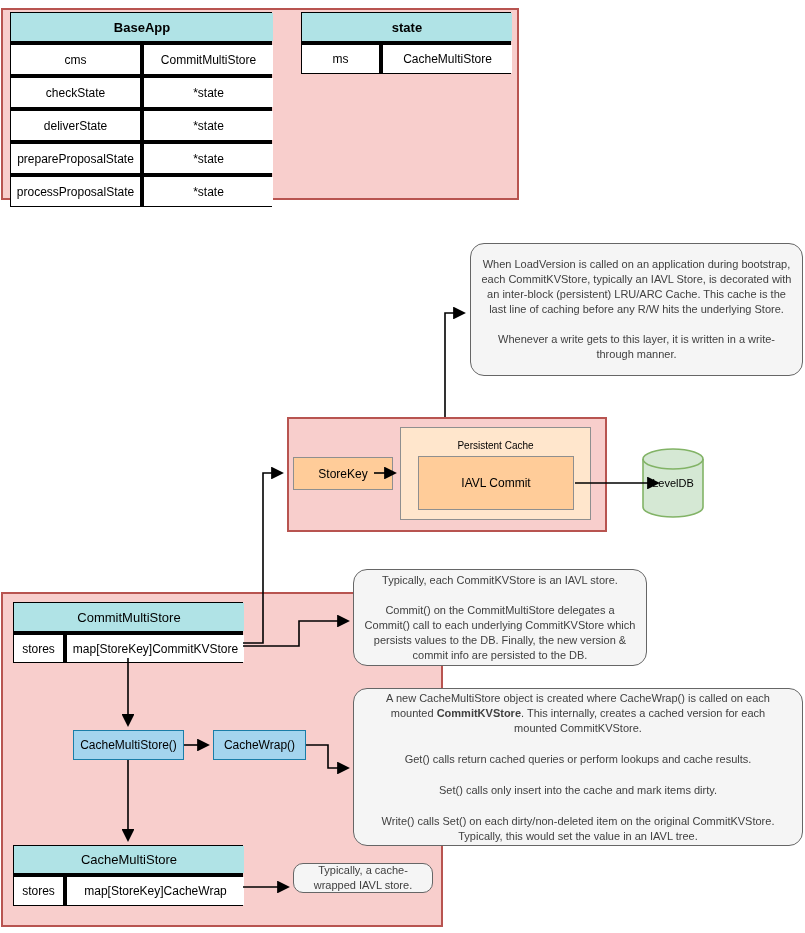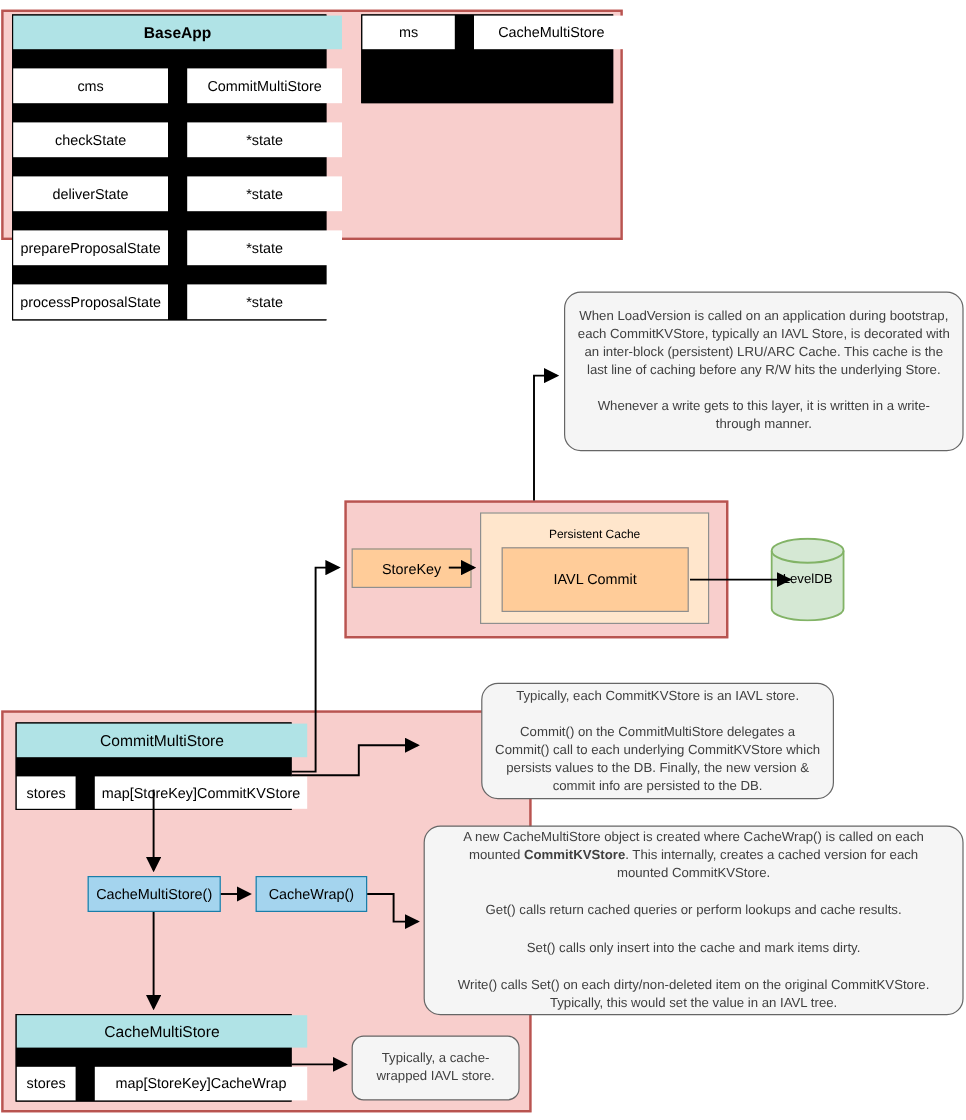--- a/index.html
+++ b/index.html
@@ -2,21 +2,21 @@
 <html style="--pink_fill: #f8cecc; --pink_border: #b85450; --teal_fill: #b0e3e6; --orange_fill: #ffcc99; --orange_light: #ffe6cc; --gray_border: #8f8f8f; --blue_fill: #a4d4ee; --blue_border: #1a7da8; --green_fill: #d5e8d4; --green_border: #82b366; --bubble_fill: #f5f5f5; --bubble_border: #666666;"><head>
 <meta charset="utf-8">
 <style>
   html,body{margin:0;padding:0;background:#ffffff;}
   body{width:805px;height:933px;position:relative;overflow:hidden;
        font-family:"Liberation Sans", sans-serif;color:#000;}
   .abs{position:absolute;box-sizing:border-box;}
   
   .pink{background:var(--pink_fill,#f8cecc);border:2px solid var(--pink_border,#b85450);}
   
-  .uml{display:grid;gap:16px;background:#000;border:1px solid #000;}
+  .uml{display:grid;gap:4px;background:#000;border:1px solid #000;}
   .uml .hdr{grid-column:1 / span 2;background:var(--teal_fill,#b0e3e6);
             display:flex;align-items:center;justify-content:center;font-size:13px;}
   .uml .hdr.bold{font-weight:bold;}
   .uml .cell{background:#fff;display:flex;align-items:center;justify-content:center;
              font-size:12px;white-space:nowrap;}
   
   .orange{background:var(--orange_fill,#ffcc99);border:1px solid var(--gray_border,#8f8f8f);
           display:flex;align-items:center;justify-content:center;font-size:12px;}
   .peach{background:var(--orange_light,#ffe6cc);border:1px solid var(--gray_border,#8f8f8f);}
   .peach .ptitle{text-align:center;font-size:10px;padding-top:12px;}
@@ -48,20 +48,21 @@
   <div class="cell">*state</div>
   <div class="cell">deliverState</div>
   <div class="cell">*state</div>
   <div class="cell">prepareProposalState</div>
   <div class="cell">*state</div>
   <div class="cell">processProposalState</div>
   <div class="cell">*state</div>
 </div>
 
 <div class="abs uml" style="left:301px;top:12px;width:210px;grid-template-columns:77px 129px;grid-template-rows:28px 28px;">
+  <div class="hdr bold">state</div>
   <div class="cell">ms</div>
   <div class="cell">CacheMultiStore</div>
 </div>
 
 <div class="abs bubble" style="left:470px;top:243px;width:333px;height:133px;">
   <div class="inner">When LoadVersion is called on an application during bootstrap, each CommitKVStore, typically an IAVL Store, is decorated with an inter-block (persistent) LRU/ARC Cache. This cache is the last line of caching before any R/W hits the underlying Store.
 
 Whenever a write gets to this layer, it is written in a write-through manner.</div>
 </div>
 
@@ -82,21 +83,21 @@
   </svg>
   <div class="cyl-label">LevelDB</div>
 </div>
 
 <div class="abs uml" style="left:13px;top:602px;width:230px;grid-template-columns:49px 177px;grid-template-rows:28px 27px;">
   <div class="hdr">CommitMultiStore</div>
   <div class="cell">stores</div>
   <div class="cell">map[StoreKey]CommitKVStore</div>
 </div>
 
-<div class="abs bubble" style="left:353px;top:569px;width:294px;height:97px;margin-left:48px;">
+<div class="abs bubble" style="left:353px;top:569px;width:294px;height:97px;">
   <div class="inner">Typically, each CommitKVStore is an IAVL store.
 
 Commit() on the CommitMultiStore delegates a Commit() call to each underlying CommitKVStore which persists values to the DB. Finally, the new version &amp; commit info are persisted to the DB.</div>
 </div>
 
 <div class="abs blue" style="left:73px;top:730px;width:111px;height:30px;">
   <span>CacheMultiStore()</span>
 </div>
 <div class="abs blue" style="left:213px;top:730px;width:93px;height:30px;">
   <span>CacheWrap()</span>
@@ -110,21 +111,21 @@
     <p>Write() calls Set() on each dirty/non-deleted item on the original CommitKVStore. Typically, this would set the value in an IAVL tree.</p>
   </div>
 </div>
 
 <div class="abs uml" style="left:13px;top:845px;width:230px;grid-template-columns:49px 177px;grid-template-rows:27px 28px;">
   <div class="hdr">CacheMultiStore</div>
   <div class="cell">stores</div>
   <div class="cell">map[StoreKey]CacheWrap</div>
 </div>
 
-<div class="abs bubble" style="left:293px;top:863px;width:140px;height:54px;border-radius:10px;">
+<div class="abs bubble" style="left:293px;top:863px;width:140px;height:30px;border-radius:10px;">
   <div class="inner">Typically, a cache-
 wrapped IAVL store.</div>
 </div>
 
 <svg class="overlay" width="805" height="933" viewBox="0 0 805 933">
   <defs>
     <marker id="arr" viewBox="0 0 10 10" refX="8.5" refY="5" markerWidth="8" markerHeight="8" orient="auto-start-reverse">
       <path d="M0 0 L10 5 L0 10 Z" fill="#000"></path>
     </marker>
   </defs>

